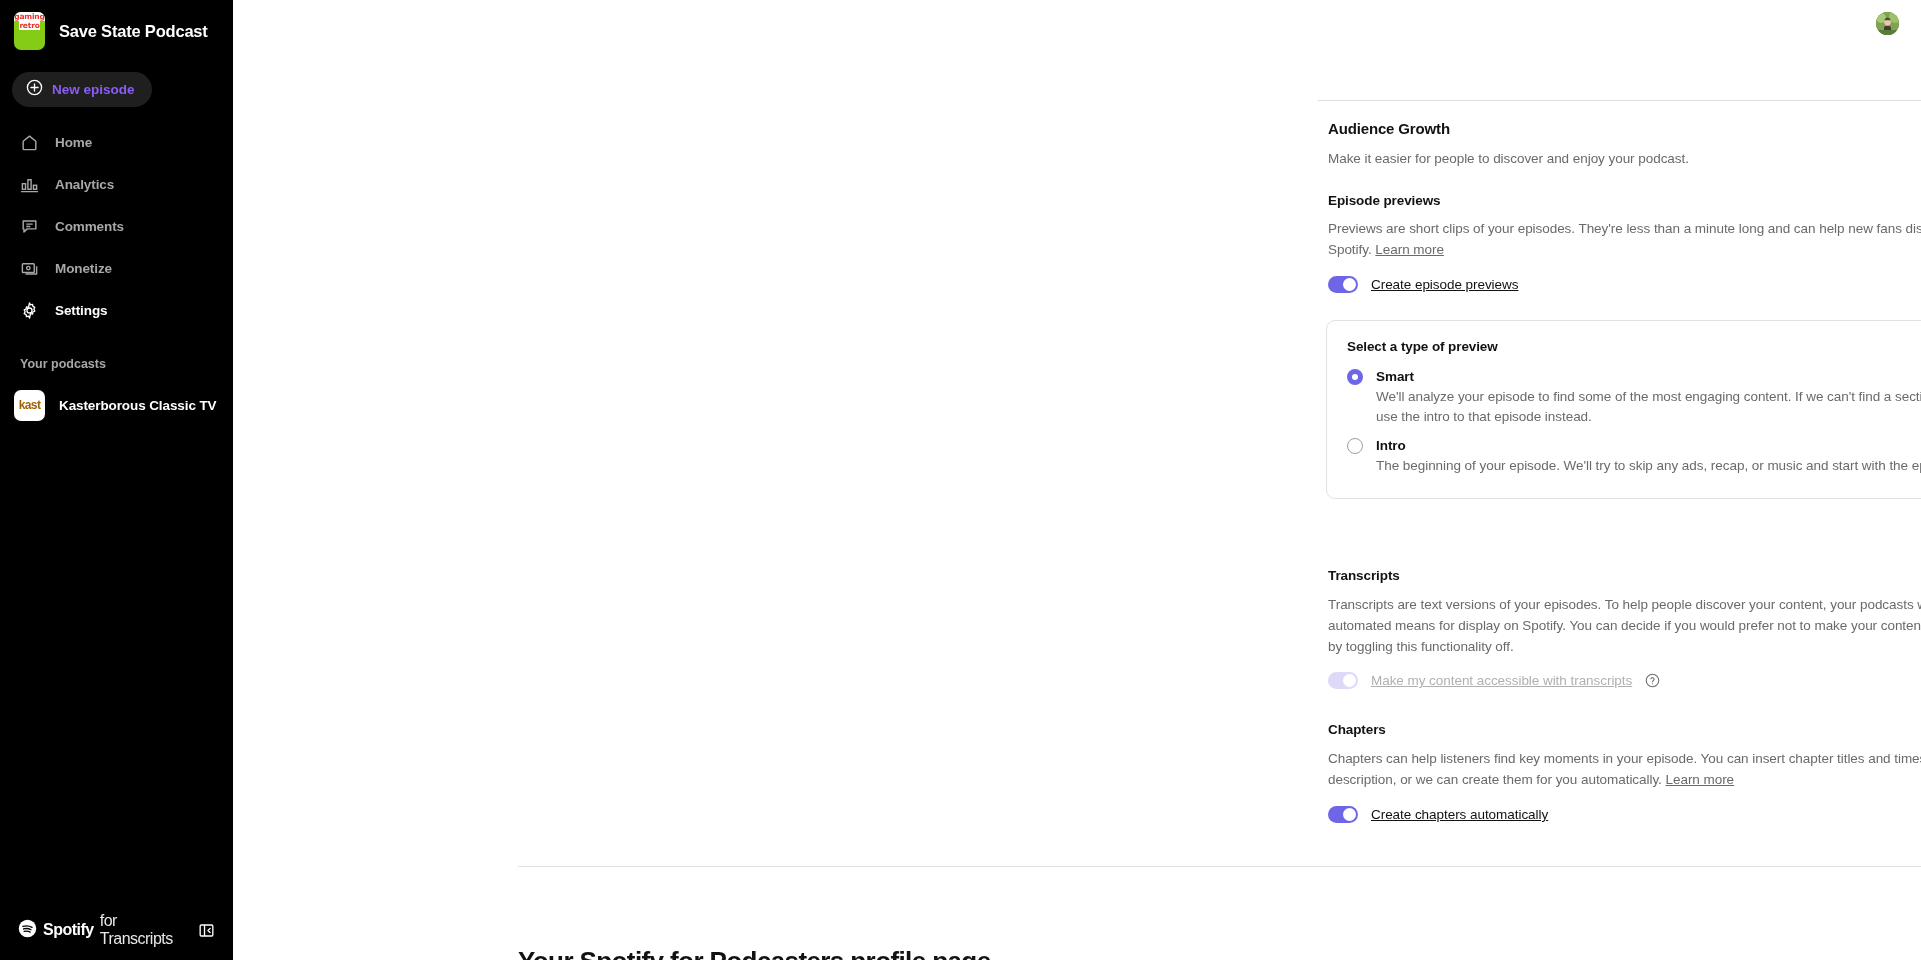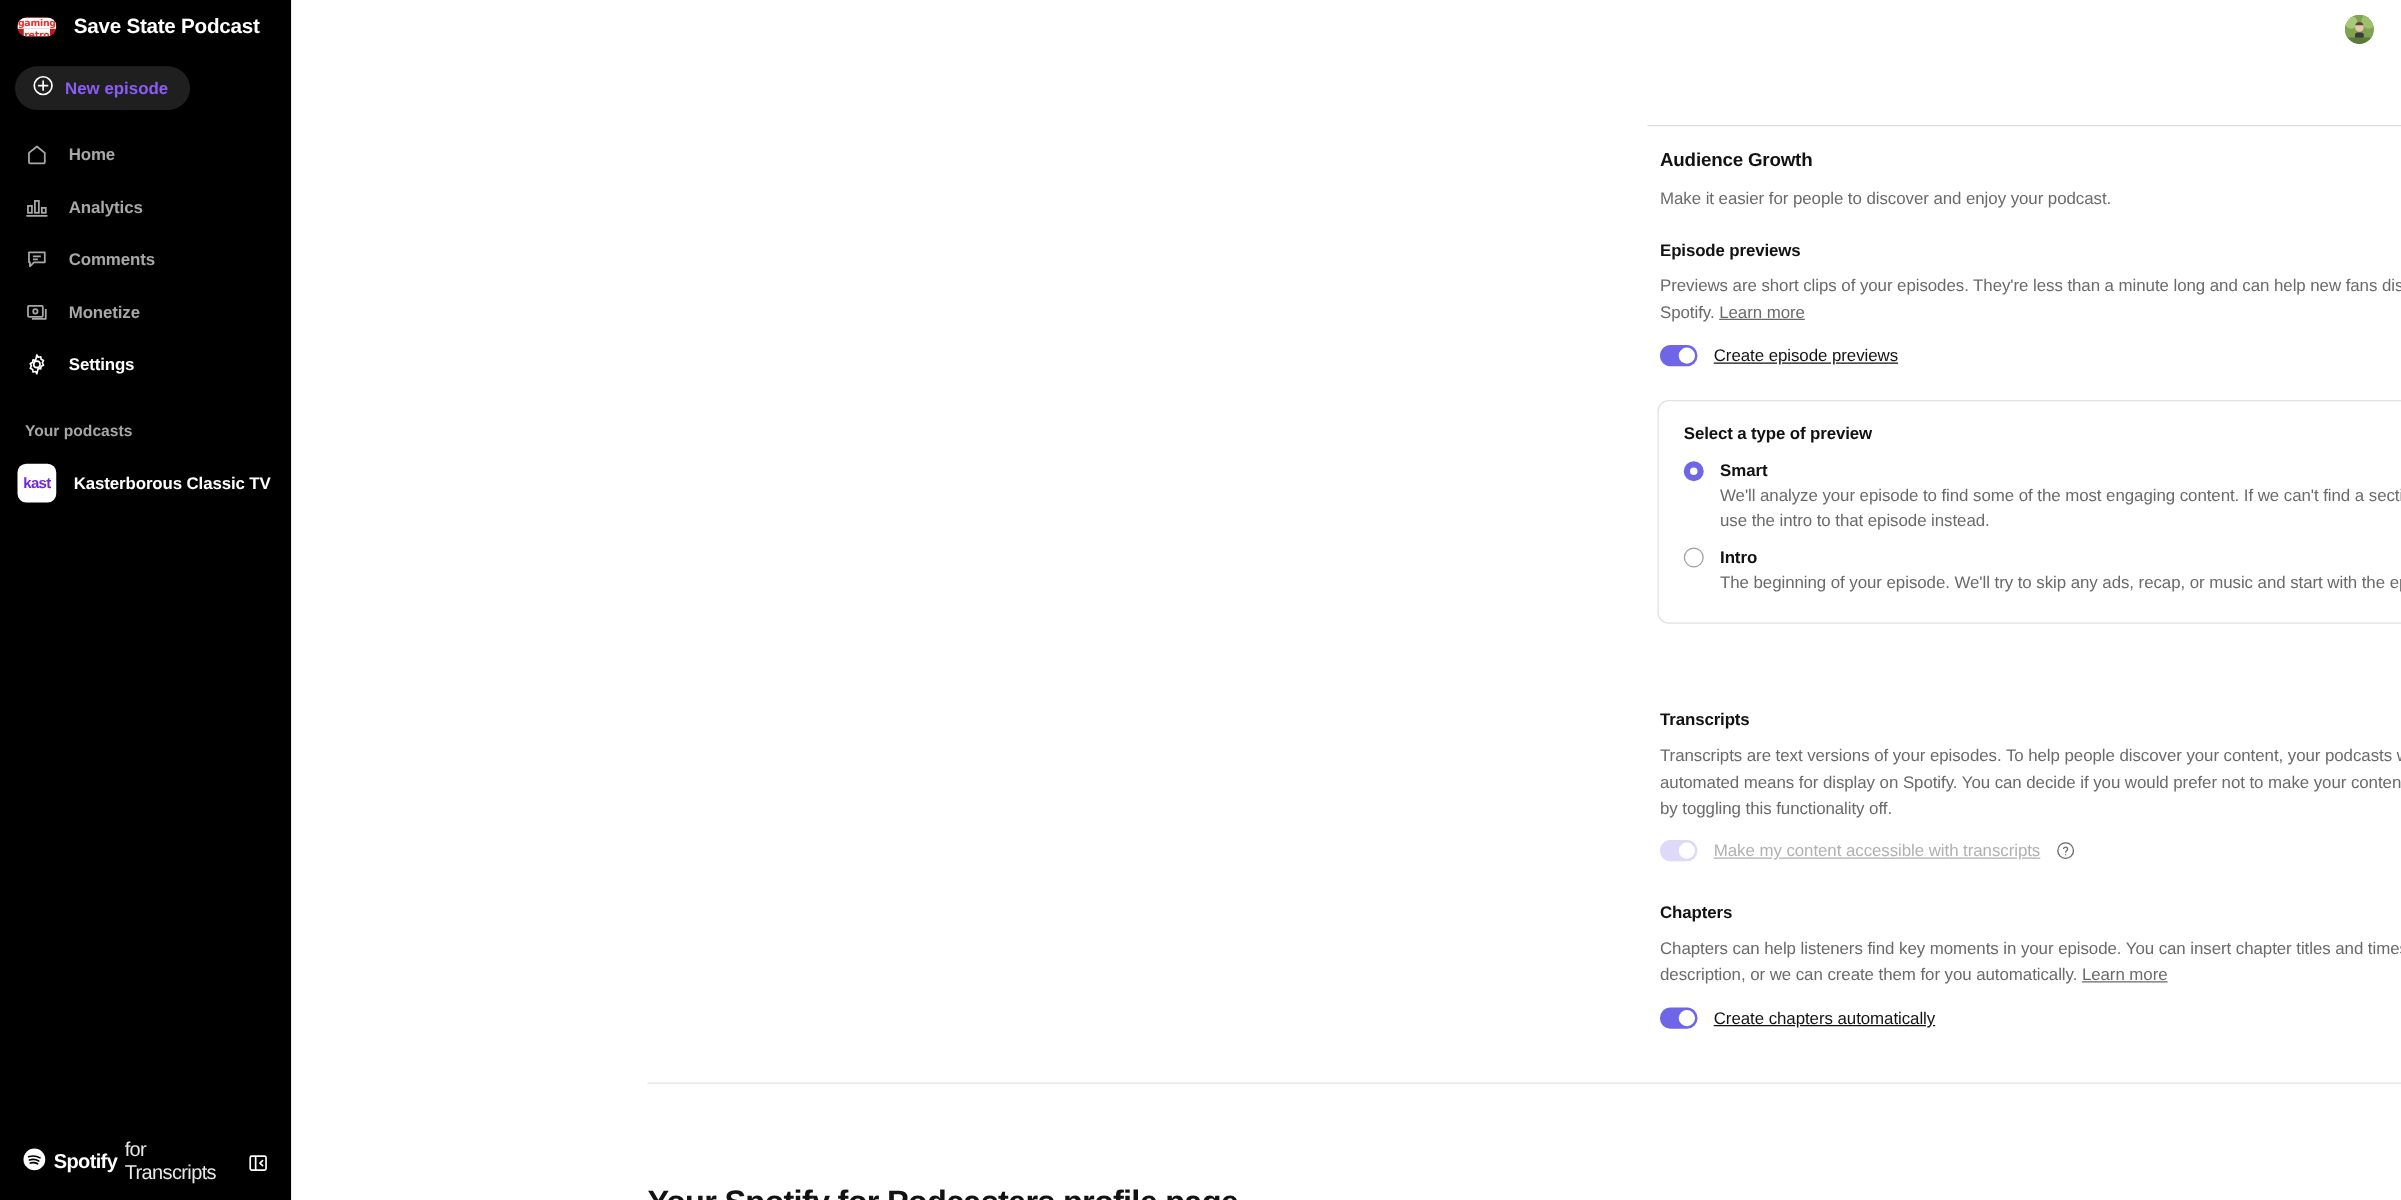--- a/index.html
+++ b/index.html
@@ -11,22 +11,22 @@
   }
   .app { position: relative; width: 1921px; height: 960px; display: flex; }
 
   
   .sidebar {
     width: 233px; height: 960px; background: #000000;
     flex: 0 0 233px; position: relative; color: #fff;
   }
   .brand { display: flex; align-items: center; gap: 14px; padding: 12px 0 0 14px; }
   .brand-logo {
-    width: 31px; height: 15px; border-radius: 7px; background: #b91c1c;
-    display: flex; flex-direction: column; align-items: center; justify-content: space-between;
+    width: 31px; height: 38px; border-radius: 7px; background: #84cc16;
+    display: flex; flex-direction: column; align-items: center; justify-content: flex-start;
     overflow: hidden; flex: 0 0 31px;
   }
   .brand-logo .l1, .brand-logo .l2 {
     font-size: 7.5px; font-weight: 700; color: #e8312a; letter-spacing: -0.2px;
     background: #fff; line-height: 9px; font-family: "DejaVu Sans", sans-serif;
   }
   .brand-title { font-size: 16.5px; font-weight: 700; color: #fff; letter-spacing: -0.2px; }
 
   .new-episode {
     margin: 22px 0 0 12px; height: 35px; width: 140px;
@@ -49,21 +49,21 @@
   .your-podcasts {
     margin: 26px 0 10px 20px; font-size: 12.5px; font-weight: 700; color: #a7a7a7;
   }
   .podcast-item {
     display: flex; align-items: center; gap: 14px;
     height: 48px; padding-left: 14px; cursor: pointer;
   }
   .pod-thumb { width: 31px; height: 31px; border-radius: 7px; flex: 0 0 31px; overflow: hidden; }
   .pod-kast {
     background: #fff; display: flex; align-items: center; justify-content: center;
-    font-size: 12px; font-weight: 700; color: #6d28d9; letter-spacing: -0.6px;
+    font-size: 12px; font-weight: 700; color: #a16207; letter-spacing: -0.6px;
   }
   .pod-mic {
     background: #9b4fc8; border: 2px solid #b05ae0; position: relative;
   }
   .pod-mic .strip-top { position: absolute; top: 2px; left: 2px; right: 2px; height: 4px; background: #e6d7ef; }
   .pod-mic .strip-mid { position: absolute; top: 7px; left: 2px; right: 2px; height: 10px; background: #161616; }
   .pod-mic .strip-mid:after { content:""; position:absolute; left:11px; top:0; width:2px; height:10px; background:#d4417a; }
   .pod-mic .strip-b1 { position: absolute; top: 18px; left: 2px; right: 2px; height: 3px; background: #f0b9d6; }
   .pod-mic .strip-b2 { position: absolute; top: 22px; left: 2px; right: 2px; height: 3px; background: #c9a0e0; }
   .pod-label { font-size: 13.5px; font-weight: 700; color: #ffffff; letter-spacing: -0.1px; }

